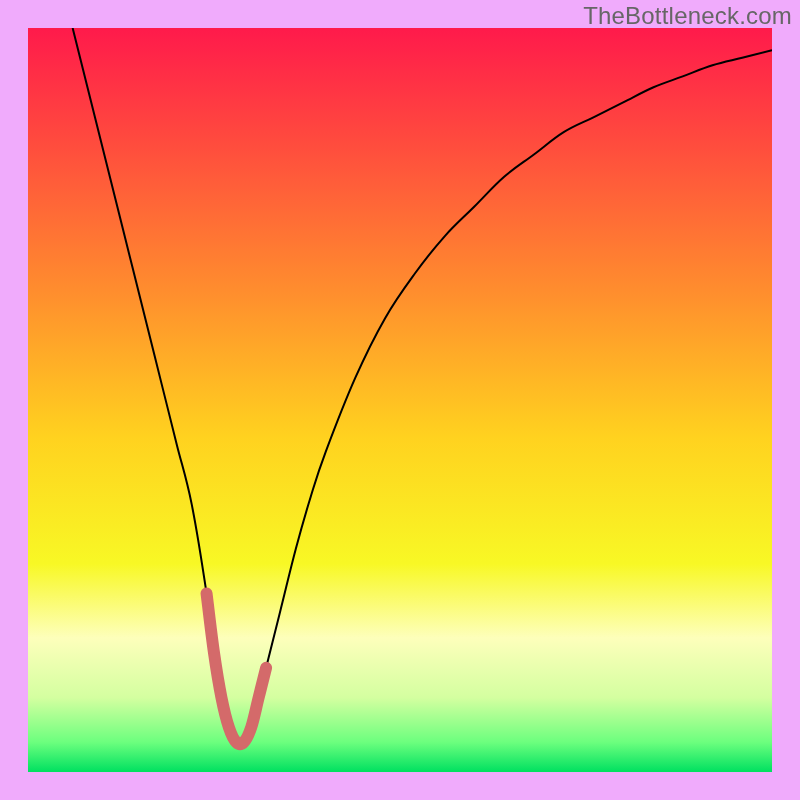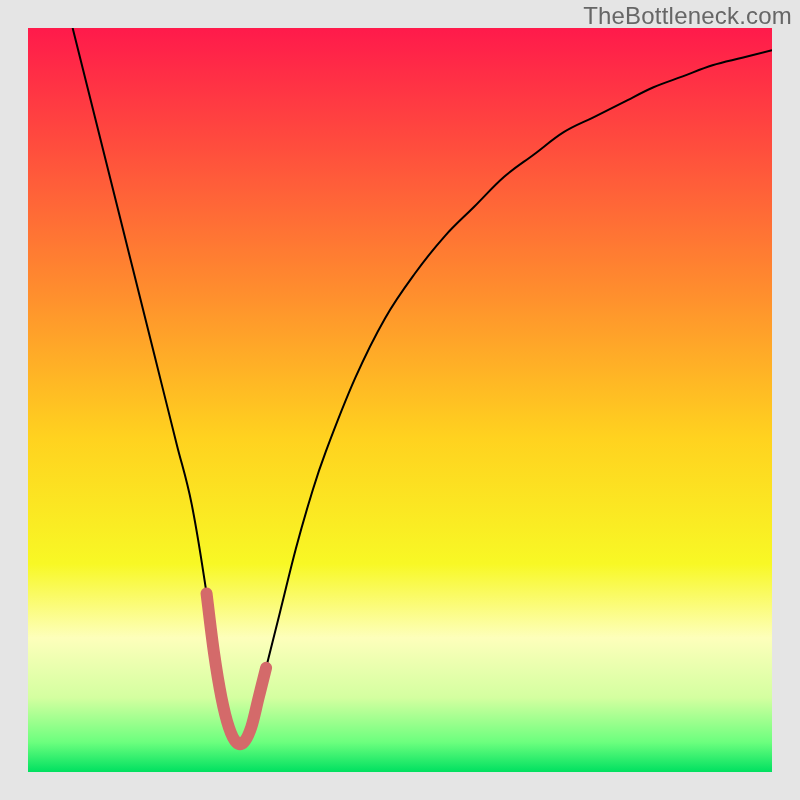--- a/index.html
+++ b/index.html
@@ -8,21 +8,21 @@
     width: 800px;
     height: 800px;
     background: #000;
     overflow: hidden;
     font-family: Arial, Helvetica, sans-serif;
   }
   .frame {
     position: relative;
     width: 800px;
     height: 800px;
-    background: #e5e5e5;
+    background: #f0abfc;
   }
   .watermark {
     position: absolute;
     top: 2px;
     right: 8px;
     color: #666;
     font-size: 24px;
     font-weight: 500;
     letter-spacing: 0.2px;
     z-index: 10;

